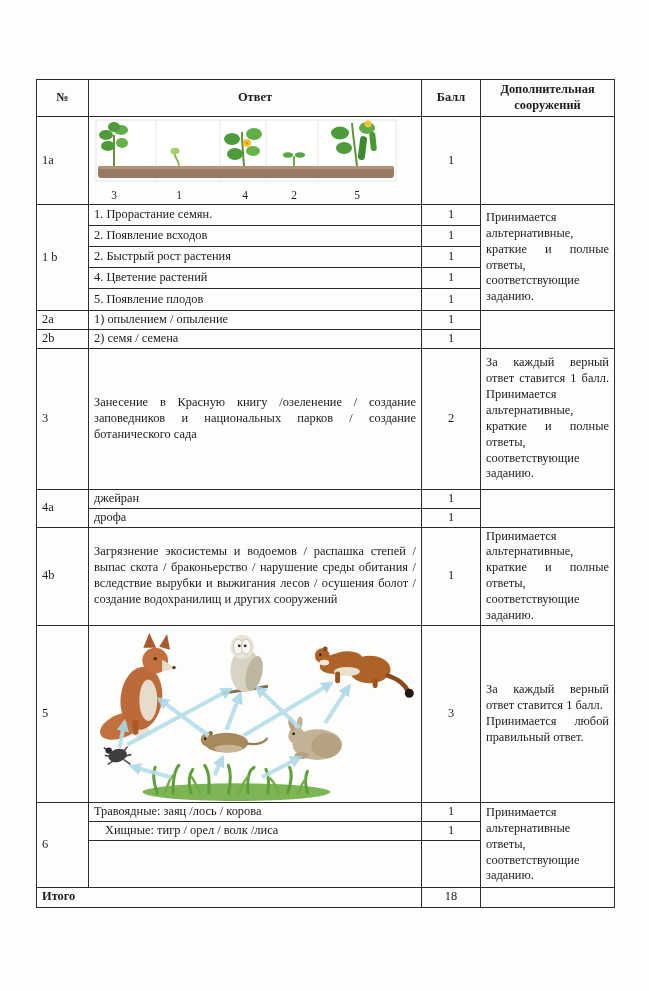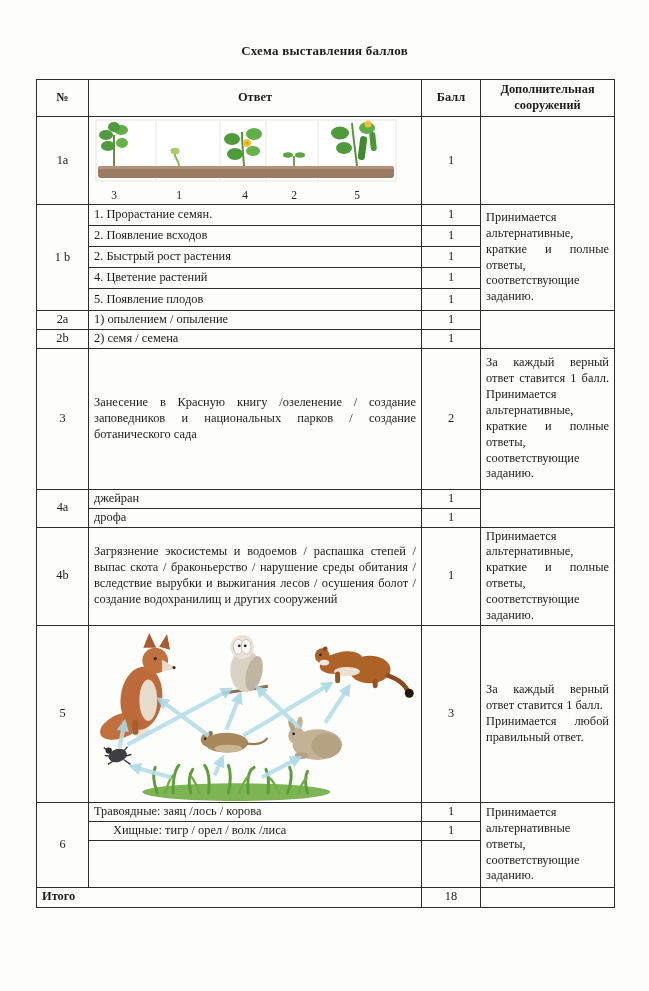--- a/index.html
+++ b/index.html
@@ -13,21 +13,21 @@
   }
   table.score-table {
     position:absolute; top:79px; left:36px; width:578px;
     border-collapse:collapse; table-layout:fixed;
   }
   .score-table td {
     border:1px solid #2e2c2a; font-size:12.4px; line-height:1.28;
     padding:1px 5px; vertical-align:middle; overflow:hidden;
   }
   .hdr { font-weight:bold; text-align:center; font-size:12.8px; line-height:1.2; }
-  .num-cell   { text-align:center; }
+  .num-cell   { }
   .score-cell { text-align:center; }
   .info-cell  { font-size:12.1px; text-align:justify; vertical-align:top; padding:2px 5px 2px 6px; line-height:1.32;margin-left:44px; }
   .va-top { vertical-align:top; }
   .just { text-align:justify; }
   .bold { font-weight:normal; }
   .img-cell { padding:2px 3px; vertical-align:top; }
   .growth-img { position:relative; width:333px; height:84px; }
   .growth-img svg { display:block; }
   .stage-nums span {
     position:absolute; bottom:0; width:14px; text-align:center;
@@ -35,21 +35,20 @@
   }
   .foodweb-img { position:relative; width:333px; height:174px; }
   .total-label { font-weight:bold; padding-left:4px; }
   .page-num { position:absolute; top:936px; left:0; width:100%; text-align:center; font-size:12px; }
 </style>
 </head>
 <body>
 
 <div class="page">
 
-  <div class="doc-title">Схема выставления баллов</div>
 
   <table class="score-table">
     <colgroup>
       <col style="width:52px">
         <col style="width:333px">
         <col style="width:59px">
         <col style="width:134px">
     </colgroup>
 
     <tbody>
@@ -312,21 +311,21 @@
       </td>
     </tr>
 
     <tr style="height:17px">
       <td class="num-cell va-top" rowspan="3">6</td>
       <td>Травоядные: заяц /лось / корова</td>
       <td class="score-cell">1</td>
       <td class="info-cell" rowspan="3">Принимается альтернативные ответы, соответствующие заданию.</td>
     </tr>
     <tr style="height:17px">
-      <td style="padding-left:24px">Хищные: тигр / орел / волк /лиса</td>
+      <td style="padding-left:16px">Хищные: тигр / орел / волк /лиса</td>
       <td class="score-cell">1</td>
     </tr>
     <tr style="height:47px">
       <td></td>
       <td></td>
     </tr>
 
     <tr style="height:20px">
       <td class="total-label" colspan="2">Итого</td>
       <td class="score-cell bold">18</td>

